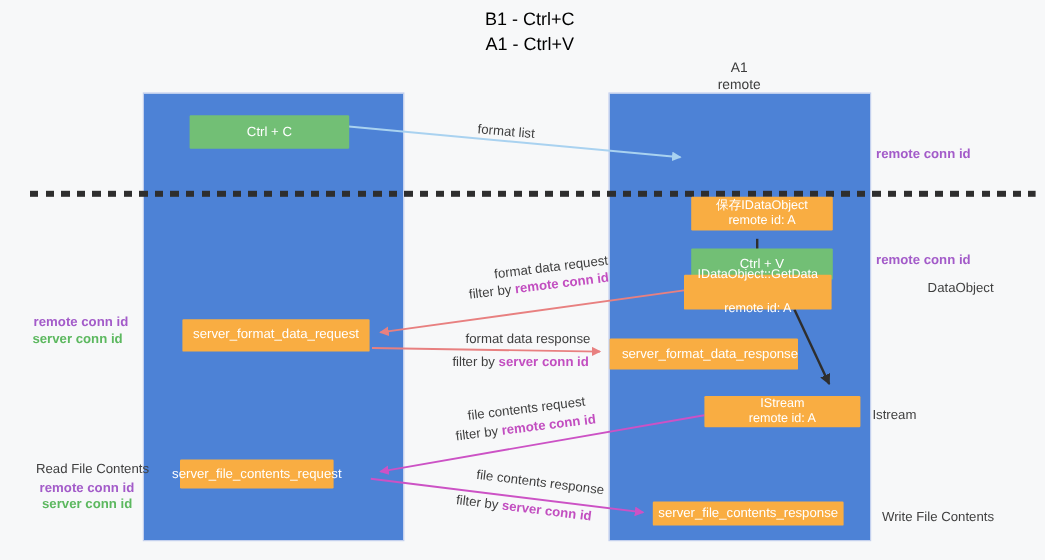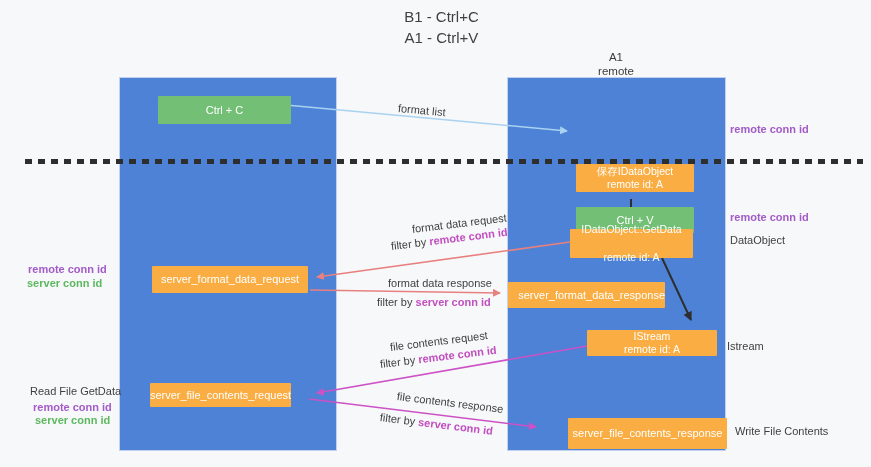--- a/index.html
+++ b/index.html
@@ -5,21 +5,21 @@
   html,body{margin:0;padding:0;}
   body{
     width:871px;height:467px;position:relative;overflow:hidden;
     background:#f7f8f9;
     font-family:"Liberation Sans", sans-serif;
     color:#3a3a3a;
   }
   .abs{position:absolute;}
   .title{
     top:6px;left:12px;right:0;text-align:center;
-    font-size:15px;line-height:21px;color:#404040;
+    font-size:15px;line-height:21px;color:#000000;
   }
   .col-header{
     top:50px;width:140px;text-align:center;
     font-size:11.5px;line-height:14px;color:#3c3c3c;
   }
   .lane{
     top:78px;height:372px;background:#4d82d6;
     outline:1px solid #c3d0ee;
   }
   .dashline{
@@ -86,21 +86,21 @@
   <line x1="587" y1="346" x2="317" y2="393" stroke="#cc52c5" stroke-width="1.6" marker-end="url(#mh-magenta)"></line>
   <line x1="309" y1="399" x2="536" y2="427" stroke="#cc52c5" stroke-width="1.6" marker-end="url(#mh-magenta)"></line>
 </svg>
 
 <div class="abs node green" style="left:158px;top:96px;width:133px;height:28px;">
   <div>Ctrl + C</div>
 </div>
 <div class="abs node orange" style="left:152px;top:266px;width:156px;height:27px;">
   <div>server_format_data_request</div>
 </div>
-<div class="abs node orange" style="left:150px;top:383px;width:141px;height:24px;">
+<div class="abs node orange" style="left:150px;top:383px;width:128px;height:24px;">
   <div>server_file_contents_request</div>
 </div>
 
 <div class="abs node orange" style="left:576px;top:120px;width:118px;height:28px;margin-top:44px;">
   <div class="l2">保存IDataObject</div>
   <div class="l2">remote id: A</div>
 </div>
 <div class="abs node green" style="left:576px;top:171px;width:118px;height:26px;margin-top:36px;">
   <div>Ctrl + V</div>
 </div>
@@ -108,21 +108,21 @@
   <div class="l2">IDataObject::GetData</div>
   <div class="l2">remote id: A</div>
 </div>
 <div class="abs node orange" style="left:508px;top:282px;width:157px;height:26px;align-items:flex-end;">
   <div>server_format_data_response</div>
 </div>
 <div class="abs node orange" style="left:587px;top:330px;width:130px;height:26px;">
   <div class="l2">IStream</div>
   <div class="l2">remote id: A</div>
 </div>
-<div class="abs node orange" style="left:568px;top:418px;width:159px;height:31px;">
+<div class="abs node orange" style="left:544px;top:418px;width:159px;height:20px;">
   <div>server_file_contents_response</div>
 </div>
 
 <div class="abs lbl rot-sm" style="left:398px;top:102px;">format list</div>
 
 <div class="abs lbl rot-neg" style="left:412px;top:223px;">format data request</div>
 <div class="abs lbl rot-neg" style="left:391px;top:240px;">
   <span>filter by </span><span class="magenta">remote conn id</span>
 </div>
 
@@ -137,21 +137,21 @@
 </div>
 
 <div class="abs lbl rot-pos" style="left:397px;top:390px;">file contents response</div>
 <div class="abs lbl rot-pos" style="left:380px;top:411px;">
   <span>filter by </span><span class="magenta">server conn id</span>
 </div>
 
 <div class="abs lbl purple" style="left:28px;top:263px;">remote conn id</div>
 <div class="abs lbl greentxt" style="left:27px;top:277px;">server conn id</div>
 
-<div class="abs lbl" style="left:30px;top:385px;">Read File GetData</div>
+<div class="abs lbl" style="left:30px;top:385px;">Read File Contents</div>
 <div class="abs lbl purple" style="left:33px;top:401px;">remote conn id</div>
 <div class="abs lbl greentxt" style="left:35px;top:414px;">server conn id</div>
 
 <div class="abs lbl purple" style="left:730px;top:123px;">remote conn id</div>
 <div class="abs lbl purple" style="left:730px;top:211px;">remote conn id</div>
-<div class="abs lbl" style="left:730px;top:234px;">DataObject</div>
+<div class="abs lbl" style="left:773px;top:234px;">DataObject</div>
 <div class="abs lbl" style="left:727px;top:340px;">Istream</div>
 <div class="abs lbl" style="left:735px;top:425px;">Write File Contents</div>
 
 </body></html>

